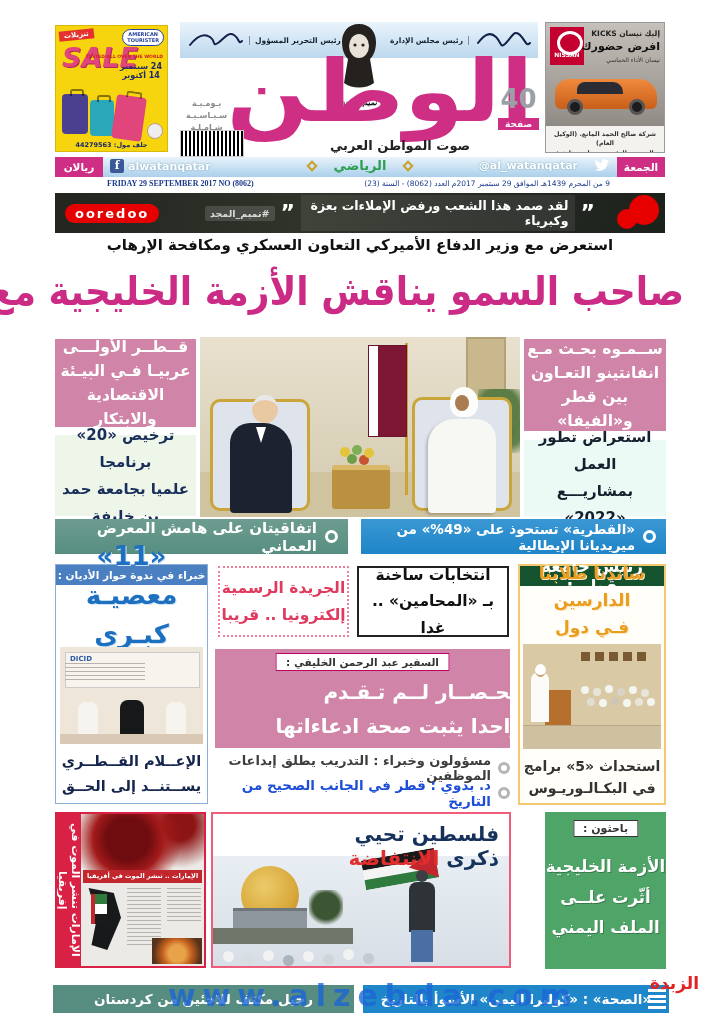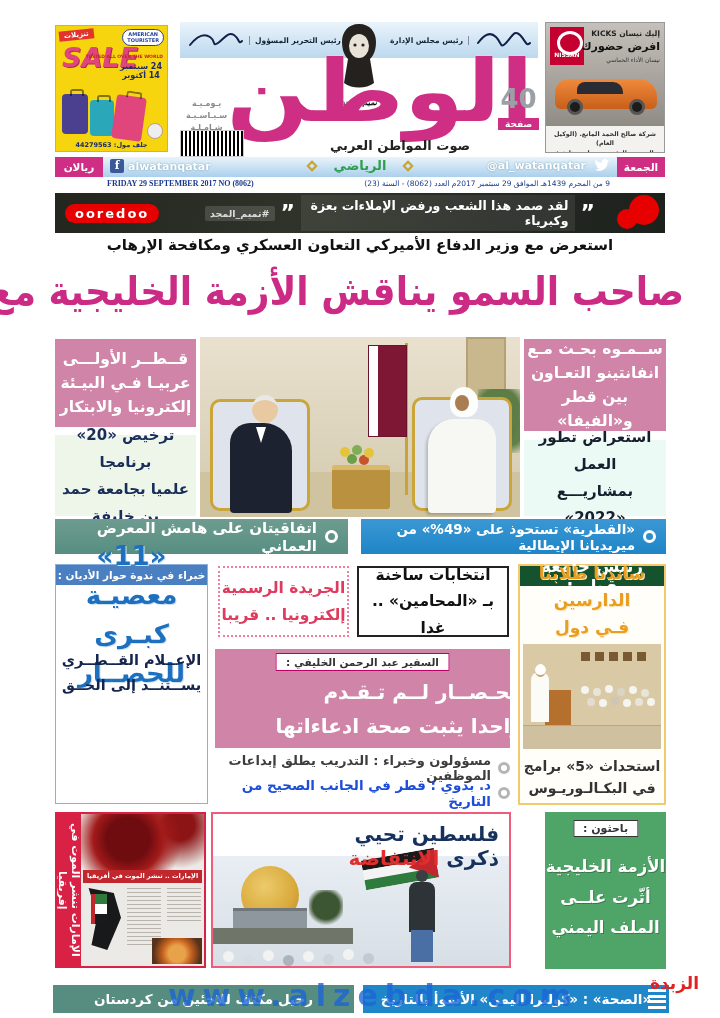--- a/index.html
+++ b/index.html
@@ -54,21 +54,21 @@
   
   .dateband{left:55px;top:157px;width:610px;height:20px;background:linear-gradient(#e9f3fb,#abd0ec)}
   .pricebox{position:absolute;left:0;top:0;width:48px;height:20px;background:#ce2f85;color:#fff;font-size:10.5px;font-weight:bold}
   .daybox{position:absolute;right:0;top:0;width:48px;height:20px;background:#ce2f85;color:#fff;font-size:10.5px;font-weight:bold}
   .fb-group{position:absolute;left:55px;top:2px;display:flex;align-items:center;gap:4px}
   .fb-icon{width:14px;height:14px;background:#3b5998;border-radius:2px;color:#fff;font-size:11px;font-weight:bold;text-align:center;line-height:14px;font-family:"DejaVu Serif",serif}
   .fb-label{color:#fff;font-size:11px;font-weight:bold;text-shadow:0 0 2px #69a}
   .sports{position:absolute;left:230px;top:1px;width:150px;display:flex;align-items:center;justify-content:center;gap:18px}
   .sports-label{color:#2e9e4f;font-size:13px;font-weight:900}
   .orn{width:8px;height:8px;border:2px solid #c9a227;transform:rotate(45deg)}
-  .tw-group{position:absolute;right:55px;top:2px;display:flex;align-items:center;gap:8px}
+  .tw-group{position:absolute;right:55px;top:2px;display:flex;align-items:center;gap:16px}
   .tw-label{color:#fff;font-size:11px;font-weight:bold;text-shadow:0 0 2px #69a}
   .daterow{left:55px;top:177px;width:610px;height:14px;background:#fff}
   .date-en{position:absolute;left:52px;top:2px;color:#1a3b8c;font-size:8px;font-weight:bold;font-family:"Liberation Serif",serif}
   .date-ar{position:absolute;right:55px;top:2px;color:#1a3b8c;font-size:7.5px}
 
   
   .banner{left:55px;top:193px;width:610px;height:40px;background:linear-gradient(100deg,#23261f,#2f332a 40%,#1d211c);overflow:hidden}
   .oo-logo{position:absolute;left:10px;top:11px;background:#e60000;color:#fff;font-size:13px;font-weight:900;letter-spacing:2px;padding:2px 10px;border-radius:12px}
   .quote-wrap{position:absolute;left:150px;top:0;width:390px;height:40px;display:flex;align-items:center;justify-content:center;gap:6px;direction:rtl}
   .qmark{color:#fff;font-size:22px;font-weight:900;line-height:0.4}
@@ -309,21 +309,21 @@
     <div class="man-suit"></div>
     <div class="man-head1"></div>
     <div class="man-thobe"></div>
     <div class="man-head2"></div>
     <div class="pm-table"></div>
     <div class="pm-flowers"></div>
   </div>
 
   <div class="abs pinkbox lt cnt pre rtl">قــطــر الأولـــى
 عربيـا فـي البيـئة
-إلكترونيا والابتكار</div>
+الاقتصادية والابتكار</div>
   <div class="abs lb cnt pre rtl">ترخيص «20» برنامجا
 علميا بجامعة حمد بن خليفة</div>
   <div class="abs pinkbox rt cnt pre rtl">ســمـوه بحـث مـع
 انفانتينو التعـاون
 بين قطر و«الفيفا»</div>
   <div class="abs rb cnt pre rtl">استعراض تطور العمل
 بمشاريـــع «2022»</div>
 
   <div class="abs strip strip-teal">
     <span class="ring"></span>
@@ -331,20 +331,28 @@
   </div>
   <div class="abs strip strip-blue">
     <span class="ring"></span>
     <span>«القطرية» تستحوذ على «49%» من ميريديانا الإيطالية</span>
   </div>
 
   <div class="abs dialogbox">
     <div class="dlg-head cnt rtl">خبراء في ندوة حوار الأديان :</div>
     <div class="dlg-headline cnt pre rtl">«11» معصيـة
 كبـرى للحصــار</div>
+    <div class="photo-dialog">
+      <div class="pd-banner">DICID</div>
+      <div class="pd-lines"></div>
+      <div class="pd-fig" style="left:18px;width:20px;height:32px;background:#f6f4ee"></div>
+      <div class="pd-fig" style="left:60px;width:24px;height:34px;background:#17181a"></div>
+      <div class="pd-fig" style="left:106px;width:20px;height:32px;background:#f6f4ee"></div>
+      <div class="pd-floor"></div>
+    </div>
     <div class="dlg-cap cnt pre rtl">الإعــلام القــطــري
 يســتنــد إلى الحــق</div>
   </div>
 
   <div class="abs gazette cnt pre rtl">الجريدة الرسمية
 إلكترونيا .. قريبا</div>
   <div class="abs elections cnt pre rtl">انتخابات ساخنة
 بـ «المحامين» .. غدا</div>
 
   <div class="abs ambassador">

